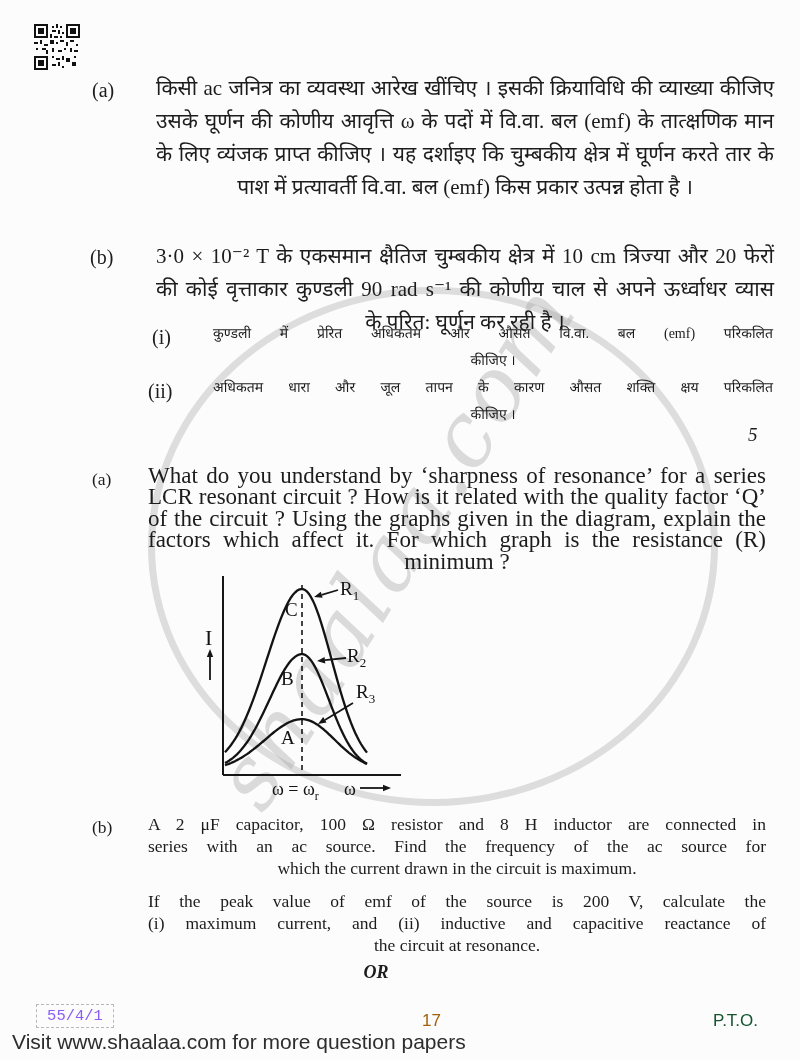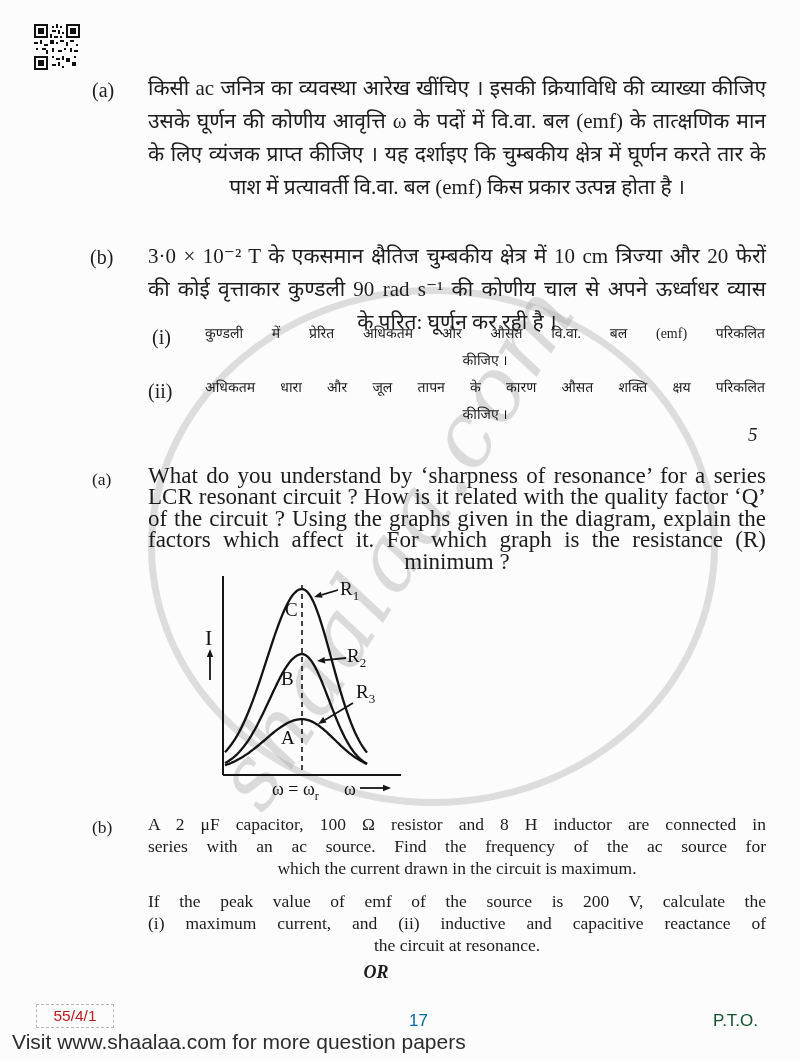--- a/index.html
+++ b/index.html
@@ -8,37 +8,37 @@
   .abs{position:absolute;}
   
   .wm-circle{position:absolute;left:148px;top:287px;width:556px;height:505px;
              border:7px solid rgba(195,195,195,0.55);border-radius:50%;}
   .wm-text{position:absolute;left:115px;top:490px;width:560px;height:110px;
            display:flex;align-items:center;justify-content:center;
            transform:rotate(-58deg);font-family:"DejaVu Serif",serif;font-style:italic;
            font-size:88px;letter-spacing:4px;color:rgba(168,168,168,0.40);white-space:nowrap;}
   
   .qlabel{position:absolute;font-size:20px;line-height:24px;}
-  .dev-block{position:absolute;width:618px;}
+  .dev-block{position:absolute;width:618px;margin-left:8px;}
   .dev-line{font-size:21px;line-height:33px;height:33px;}
   .dev-sub{font-size:14px;line-height:27px;height:27px;}
   .eng-block{position:absolute;width:618px;}
   .eng-line{font-size:23px;line-height:21.4px;height:21.4px;}
   .eng-line-b{font-size:17.5px;line-height:22px;height:22px;}
   .jl{text-align:justify;text-align-last:justify;}
   .ll{text-align:center;}
   .marks{position:absolute;font-style:italic;font-size:19px;}
   .or{position:absolute;left:340px;top:962px;width:72px;text-align:center;
       font-weight:bold;font-size:18px;font-style:italic;}
   
   .paper-code{position:absolute;left:36px;top:1004px;width:76px;height:22px;line-height:22px;
               text-align:center;border:1px dashed #b8b8b8;
-              font-family:Liberation Sans, sans-serif;font-size:15.5px;color:#b91c1c;}
-  .page-num{position:absolute;left:409px;top:1011px;width:32px;text-align:left;
-            font-family:"Liberation Sans",sans-serif;font-size:17px;color:#0369a1;}
+              font-family:Liberation Mono, monospace;font-size:15.5px;color:#8b5cf6;}
+  .page-num{position:absolute;left:409px;top:1011px;width:32px;text-align:right;
+            font-family:"Liberation Sans",sans-serif;font-size:17px;color:#a16207;}
   .pto{position:absolute;left:713px;top:1011px;font-family:"Liberation Sans",sans-serif;
        font-size:17px;color:#14532d;}
   .visit{position:absolute;left:12px;top:1018px;font-family:"Liberation Sans",sans-serif;
          font-size:21px;color:#2d2d2d;white-space:nowrap;margin-top:12px;}
   
   .ax{stroke:#161616;stroke-width:2;}
   .dashln{stroke:#161616;stroke-width:1.6;stroke-dasharray:5 4;}
   .crv{fill:none;stroke:#131313;stroke-width:2.3;}
   .glab{font-family:"Liberation Serif",serif;font-size:19px;fill:#131313;}
   .gx{font-family:"Liberation Serif",serif;font-size:18px;fill:#131313;}

